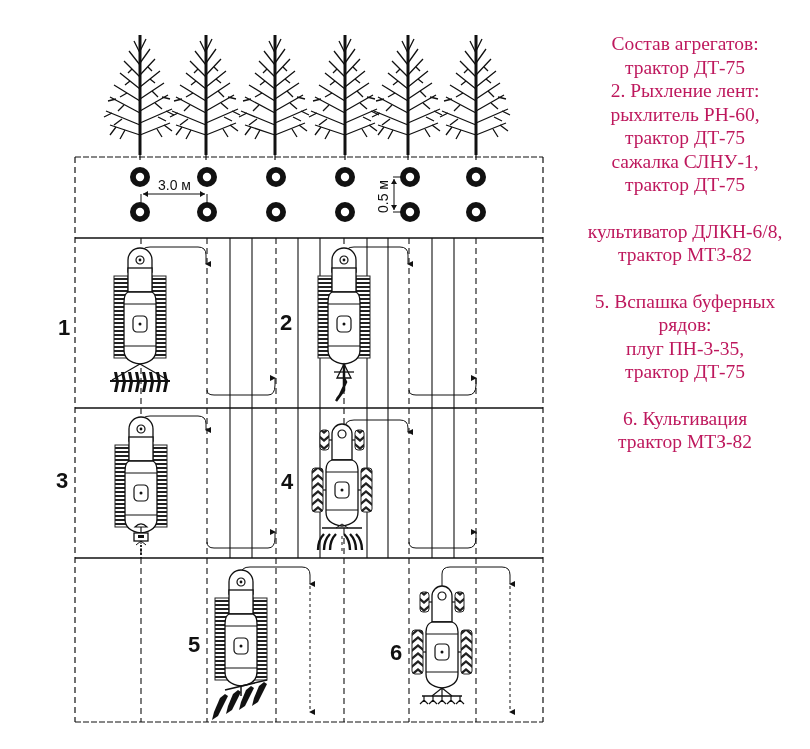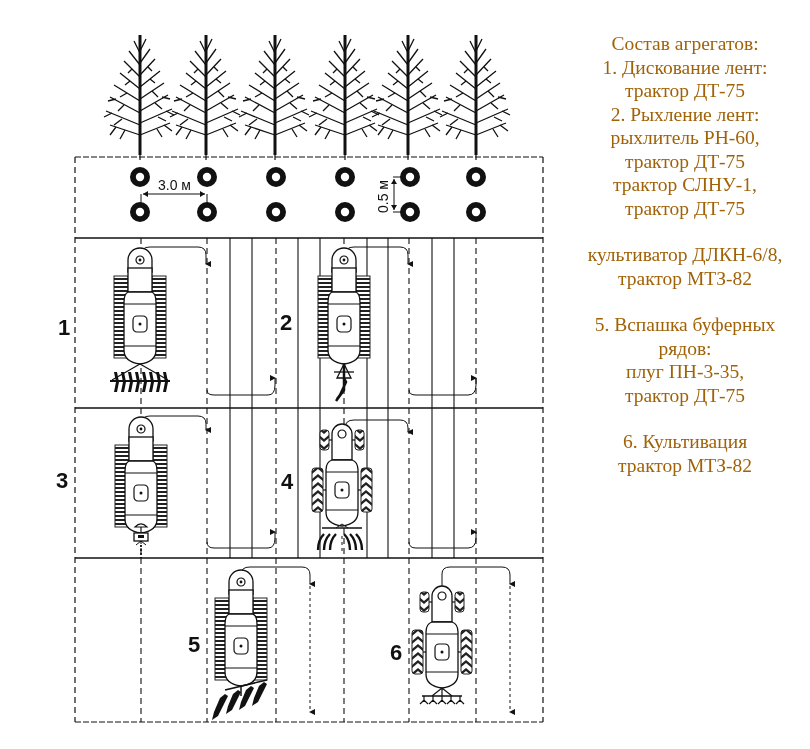--- a/index.html
+++ b/index.html
@@ -1,18 +1,18 @@
 <!DOCTYPE html>
 <html><head>
 <meta charset="utf-8">
 <style>
   html,body{margin:0;padding:0;background:#fff;}
   body{width:810px;height:749px;position:relative;overflow:hidden;font-family:"Liberation Serif",serif;color:#111;}
   #diagram{position:absolute;left:0;top:0;}
-  .legend{position:absolute;left:560px;top:32px;width:250px;text-align:center;font-family:"Liberation Serif",serif;font-size:19.5px;line-height:23.5px;color:#a16207;}
+  .legend{position:absolute;left:560px;top:32px;width:250px;text-align:center;font-family:"Liberation Serif",serif;font-size:19.5px;line-height:23.5px;color:#be185d;}
   .legend .gap{height:23px;}
   .legend div{white-space:nowrap;}
   .lbl{font-family:"Liberation Sans",sans-serif;font-weight:bold;font-size:22px;fill:#111;}
   .dim{font-family:"Liberation Sans",sans-serif;font-size:14px;fill:#111;}
 </style>
 </head>
 <body>
 
 <svg id="diagram" width="560" height="749" viewBox="0 0 560 749">
   <defs>
@@ -245,30 +245,29 @@
       <line x1="422" y1="696" x2="462" y2="696" stroke-width="1.5"></line>
       <path d="M424,696 L424,702 M420,704 L424,700 L428,704 M433,696 L433,702 M429,704 L433,700 L437,704 M442,696 L442,702 M438,704 L442,700 L446,704 M451,696 L451,702 M447,704 L451,700 L455,704 M460,696 L460,702 M456,704 L460,700 L464,704"></path>
     </g>
     <text class="lbl" x="390" y="660">6</text>
   </g>
 </svg>
 
 <div class="legend">
   <div>Состав агрегатов:</div>
   <div>
-    <div>1. Дискование лент:</div>
     <div>трактор ДТ-75</div>
   </div>
   <div>
     <div>2. Рыхление лент:</div>
     <div>рыхлитель РН-60,</div>
     <div>трактор ДТ-75</div>
   </div>
   <div>
-    <div>трактор СЛНУ-1,</div>
+    <div>сажалка СЛНУ-1,</div>
     <div>трактор ДТ-75</div>
   </div>
   <div class="gap"></div>
   <div>
     <div>культиватор ДЛКН-6/8,</div>
     <div>трактор МТЗ-82</div>
   </div>
   <div class="gap"></div>
   <div>
     <div>5. Вспашка буферных</div>

